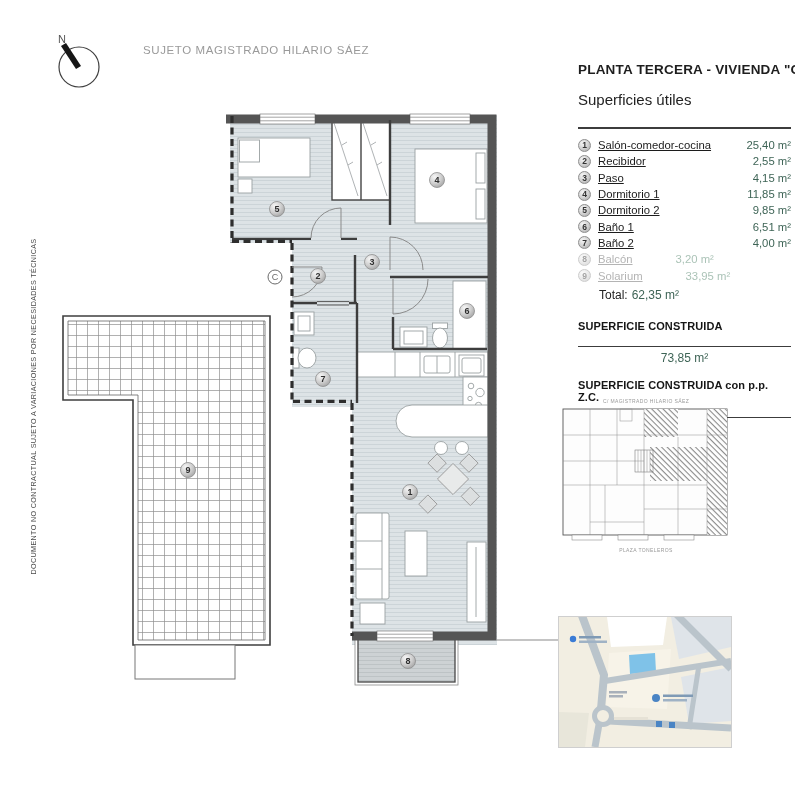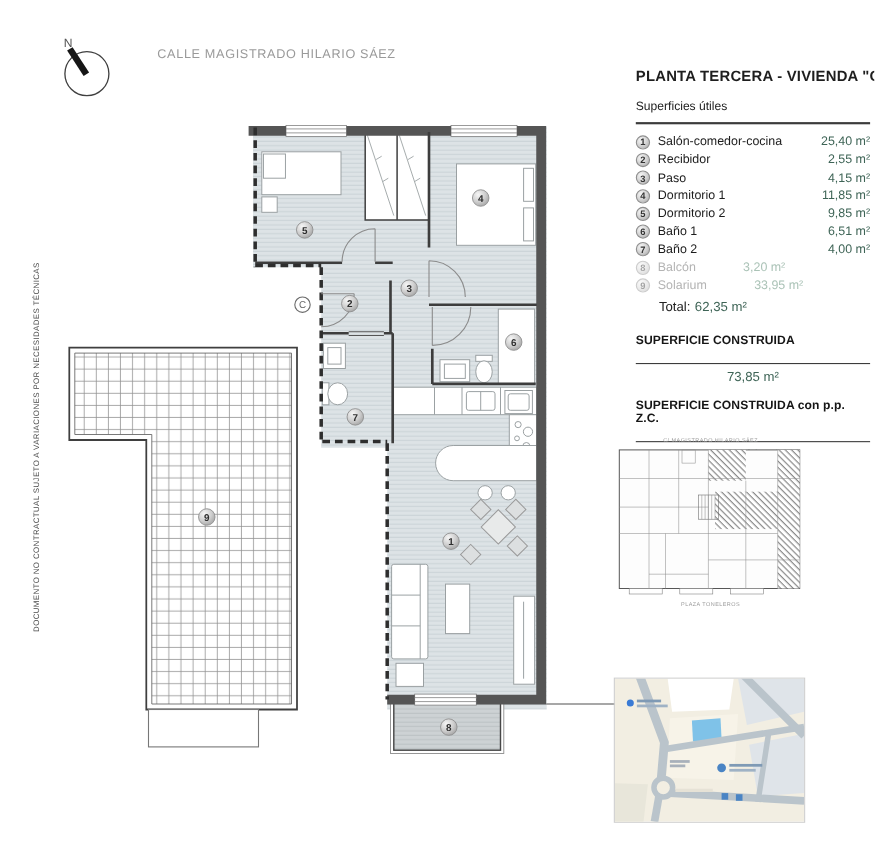--- a/index.html
+++ b/index.html
@@ -12,29 +12,29 @@
                 letter-spacing:.6px;white-space:nowrap;}
 
   
   .disclaimer{position:absolute;left:-127px;top:410px;width:320px;text-align:center;
               transform:rotate(-90deg);font-size:7.2px;color:#4a4a4a;letter-spacing:.35px;
               white-space:nowrap;}
 
   
   .panel{position:absolute;left:578px;top:62px;width:213px;}
   .panel-title{font-size:13.5px;font-weight:bold;color:#1e1e1e;white-space:nowrap;letter-spacing:.2px;}
-  .surf-header{margin-top:14px;font-size:11px;color:#222;padding-bottom:8px;
+  .surf-header{margin-top:14px;font-size:15px;color:#222;padding-bottom:19px;
                border-bottom:2px solid #3c3c3c;}
   .srows{margin-top:8px;}
   .srow{display:flex;align-items:center;height:16.3px;font-size:11.3px;color:#1c1c1c;}
   .badge{width:13px;height:13px;border-radius:50%;flex:0 0 13px;box-sizing:border-box;
          background:radial-gradient(circle at 35% 30%,#f7f7f7,#cfcfcf 55%,#a3a3a3);
          border:1px solid #8e8e8e;color:#333;font-size:8.5px;font-weight:bold;
          display:flex;align-items:center;justify-content:center;}
-  .rlabel{margin-left:7px;}
+  .rlabel{margin-left:7px;text-decoration:underline;}
   .rarea{margin-left:auto;color:#3e6456;}
   .srow.muted .rlabel{color:#b4b4b4;}
   .srow.muted .rarea{color:#abc3b7;margin-left:43px;}
   .srow.muted .badge{opacity:.45;}
   .total-line{margin:4px 0 0 21px;font-size:12px;font-weight:normal;color:#232323;}
   .total-line .tv{color:#3e6456;margin-left:4px;}
   .built{margin-top:18px;}
   .built + .built{margin-top:14px;}
   .built-label{font-size:11px;font-weight:bold;color:#161616;padding-bottom:14px;
                border-bottom:1.5px solid #3c3c3c;letter-spacing:.1px;}
@@ -56,21 +56,21 @@
 <body>
 
 <div class="sheet">
 
   <svg class="compass" width="75" height="75" viewBox="0 0 75 75">
     <text x="13" y="17" font-size="11" fill="#555">N</text>
     <circle cx="34" cy="41" r="20" fill="#fff" stroke="#3f3f3f" stroke-width="1.2"></circle>
     <polygon points="16,20 21,17 36,40 31,43" fill="#161616"></polygon>
   </svg>
 
-  <div class="street-label">CALLE MAGISTRADO HILARIO SÁEZ</div>
+  <div class="street-label">SUJETO MAGISTRADO HILARIO SÁEZ</div>
 
   <div class="disclaimer">DOCUMENTO NO CONTRACTUAL SUJETO A VARIACIONES POR NECESIDADES TÉCNICAS</div>
 
   <svg class="floorplan" width="505" height="600" viewBox="0 0 505 600">
     <defs>
       <pattern id="floorStripes" width="4" height="4" patternUnits="userSpaceOnUse">
         <rect width="4" height="4" fill="#dde3e6"></rect>
           <rect y="3" width="4" height="1" fill="#ccd4d8"></rect>
       </pattern>
       <pattern id="balcStripes" width="4" height="4" patternUnits="userSpaceOnUse">

